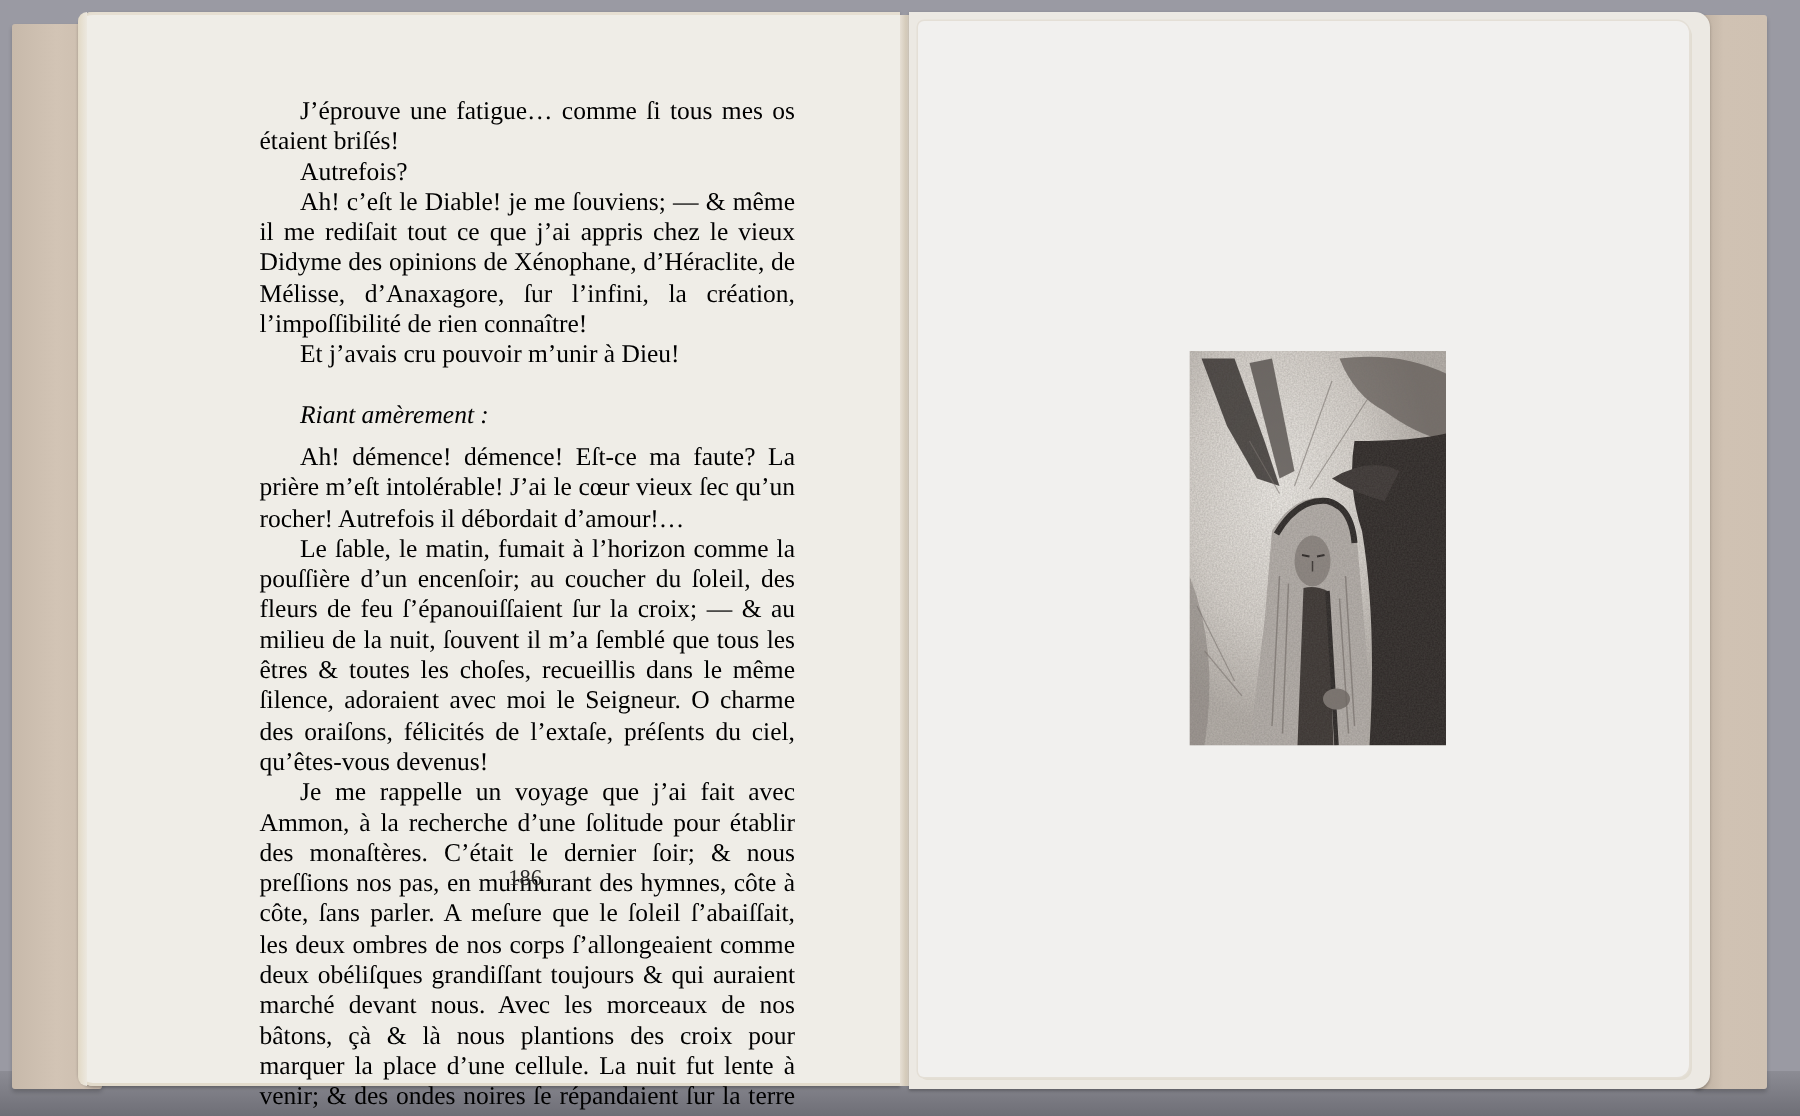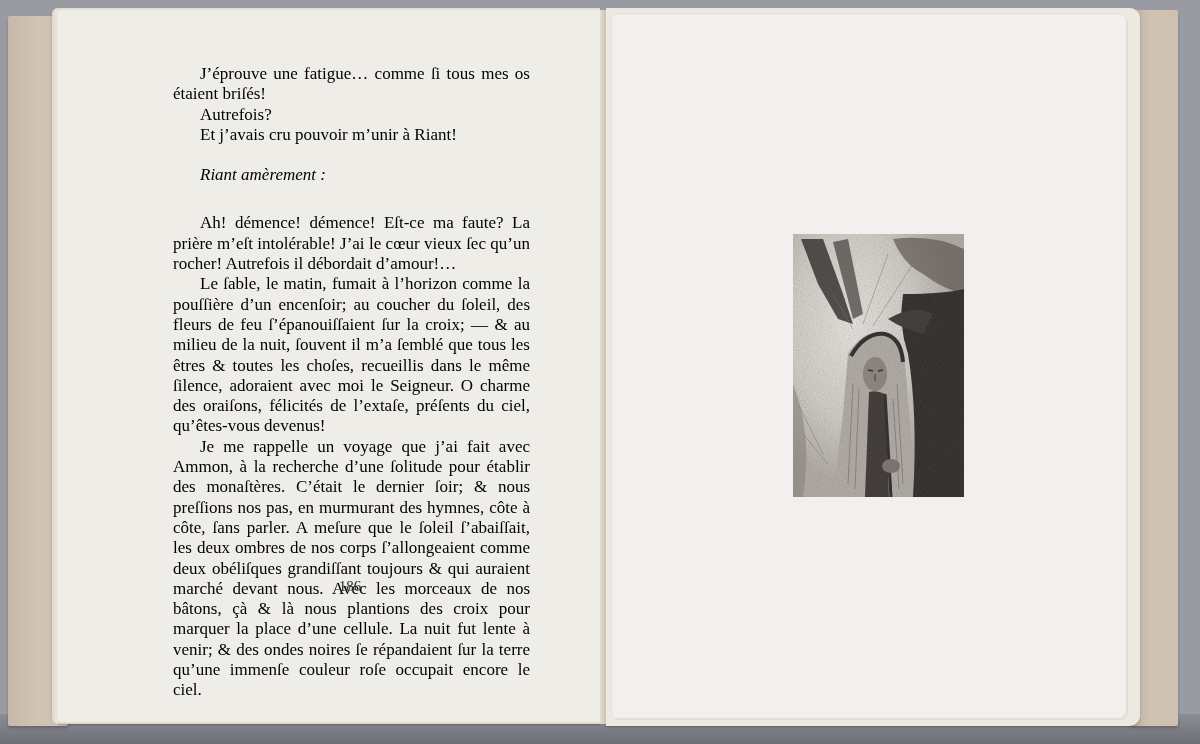--- a/index.html
+++ b/index.html
@@ -53,21 +53,21 @@
       box-shadow: 0 0 0 1px #e4dfd6, 2px 2px 0 #e2ddd2;
     }
     .text-block {
       position: absolute; left: 173px; top: 64px; width: 357px;
       color: #000000;
       font-size: 17px; line-height: 20.3px;
       text-align: justify;
     }
     .text-block p { margin: 0; text-indent: 27px; }
     .text-block .stage {
-      font-style: italic; margin: 20px 0 28px 0; text-indent: 27px;
+      font-style: italic; margin: 20px 0 8px 0; text-indent: 27px;
     }
     .page-number {
       position: absolute; left: 325px; top: 578px; width: 50px; text-align: center;
       font-size: 15px; color: #2b2a28;
     }
     .plate {
       position: absolute; left: 793px; top: 234px; width: 171px; height: 263px;
       background: #d8d4cf;
       overflow: hidden;
     }
@@ -81,21 +81,22 @@
 <div class="cover-right"></div>
 
 <div class="page-left"></div>
 <div class="gutter"></div>
 <div class="page-right-stack"></div>
 <div class="page-right"></div>
 
 <div class="text-block">
   <p>J’éprouve une fatigue… comme ſi tous mes os étaient briſés!</p>
   <p>Autrefois?</p>
-  <p>Et j’avais cru pouvoir m’unir à Riant!</p>
+  <p>Ah! c’eſt le Diable! je me ſouviens; — &amp; même il me rediſait tout ce que j’ai appris chez le vieux Didyme des opinions de Xénophane, d’Héraclite, de Mélisse, d’Anaxagore, ſur l’infini, la création, l’impoſſibilité de rien connaître!</p>
+  <p>Et j’avais cru pouvoir m’unir à Dieu!</p>
   <div class="stage">Riant amèrement :</div>
   <p>Ah! démence! démence! Eſt-ce ma faute? La prière m’eſt intolérable! J’ai le cœur vieux ſec qu’un rocher! Autrefois il débordait d’amour!…</p>
   <p>Le ſable, le matin, fumait à l’horizon comme la pouſſière d’un encenſoir; au coucher du ſoleil, des fleurs de feu ſ’épanouiſſaient ſur la croix; — &amp; au milieu de la nuit, ſouvent il m’a ſemblé que tous les êtres &amp; toutes les choſes, recueillis dans le même ſilence, adoraient avec moi le Seigneur. O charme des oraiſons, félicités de l’extaſe, préſents du ciel, qu’êtes-vous devenus!</p>
   <p>Je me rappelle un voyage que j’ai fait avec Ammon, à la recherche d’une ſolitude pour établir des monaſtères. C’était le dernier ſoir; &amp; nous preſſions nos pas, en murmurant des hymnes, côte à côte, ſans parler. A meſure que le ſoleil ſ’abaiſſait, les deux ombres de nos corps ſ’allongeaient comme deux obéliſques grandiſſant toujours &amp; qui auraient marché devant nous. Avec les morceaux de nos bâtons, çà &amp; là nous plantions des croix pour marquer la place d’une cellule. La nuit fut lente à venir; &amp; des ondes noires ſe répandaient ſur la terre qu’une immenſe couleur roſe occupait encore le ciel.</p>
 </div>
 
 <div class="page-number">186</div>
 
 <div class="plate">
   <svg width="171" height="263" viewBox="0 0 171 263">

